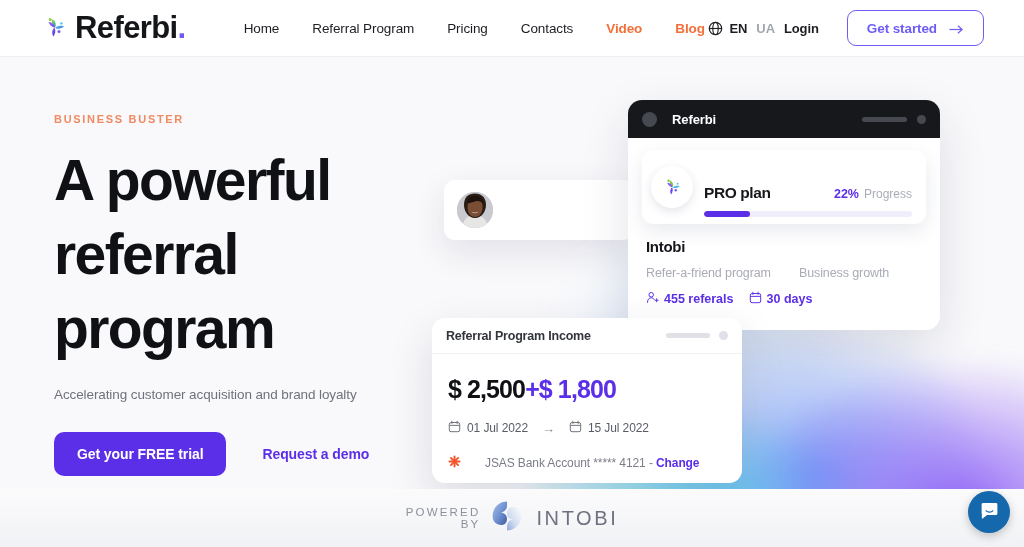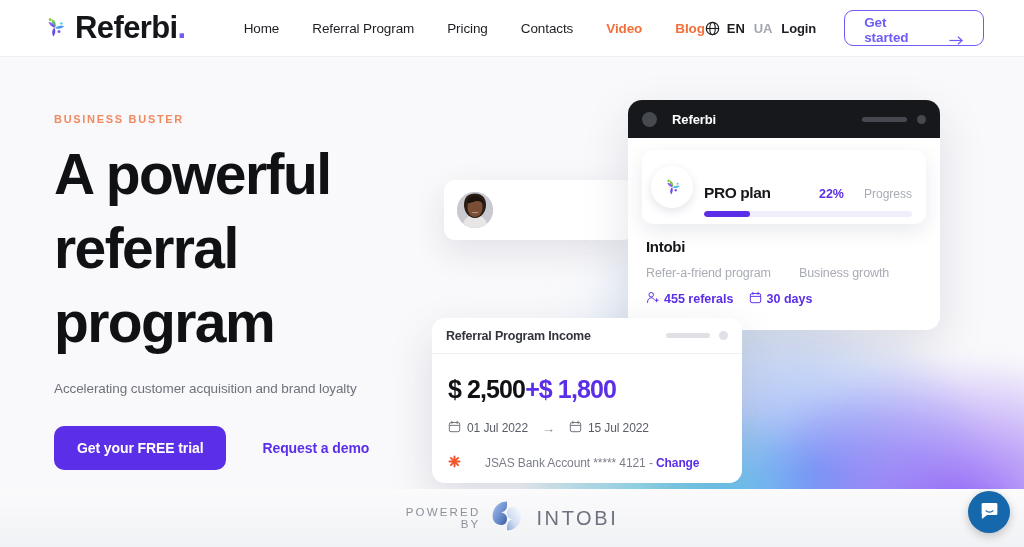--- a/index.html
+++ b/index.html
@@ -36,21 +36,21 @@
   .globe-icon { width: 15px; height: 15px; margin-right: 7px; flex:none; }
   .lang {
     font-size: 13px; letter-spacing: -0.1px; cursor: pointer;
   }
   .lang.active { color: #1d1e22; font-weight: 700; margin-right: 9px; }
   .lang.inactive { color: #a3a6ae; font-weight: 600; margin-right: 9px; }
   .login-link { font-size: 13px; color: #1d1e22; font-weight: 600; cursor: pointer; letter-spacing:-0.1px;}
   .get-started {
     margin-left: 28px; height: 36px; padding: 0 19px;
     border: 1.4px solid #6d5df6; border-radius: 9px;
-    display: flex; align-items: flex-end; gap: 20px;
+    display: flex; align-items: center; gap: 12px;
     color: #6d5df6; font-size: 13.5px; font-weight: 600; cursor: pointer;
     background: transparent; letter-spacing: -0.1px;
   }
   .arrow-r { width: 15px; height: 11px; flex:none; }
 
   
   .hero-bg {
     position: absolute; top: 57px; left: 0; width: 1024px; height: 432px;
     background: #f9f9fb;
     overflow: hidden;
@@ -69,21 +69,21 @@
     position: absolute; right: 170px; bottom: 40px;
     width: 300px; height: 230px;
     background: radial-gradient(ellipse at 50% 50%, rgba(160,200,245,0.35) 0%, rgba(160,200,245,0) 70%);
     filter: blur(18px);
   }
 
   
   .hero-left { position: absolute; left: 54px; top: 113px; width: 420px; z-index: 20; }
   .eyebrow {
     font-size: 11px; font-weight: 700; letter-spacing: 1.7px;
-    color: #f08a62; text-transform: uppercase; margin-bottom: 12px;
+    color: #f08a62; text-transform: uppercase; margin-bottom: 18px;
   }
   .hero-title {
     font-size: 57px; line-height: 74px; font-weight: 700;
     color: #101114; letter-spacing: -1.6px;
   }
   .hero-sub {
     margin-top: 22px; font-size: 13.5px; color: #6f727c; letter-spacing: -0.1px;
   }
   .hero-cta { display: flex; align-items: center; margin-top: 30px; gap: 0; }
   .btn-primary {
@@ -125,21 +125,21 @@
     display: flex; align-items: center; padding-left: 9px;
   }
   .pro-badge {
     width: 42px; height: 42px; border-radius: 50%; background: #ffffff;
     box-shadow: 0 3px 10px rgba(40,48,90,0.13);
     display: flex; align-items: center; justify-content: center; flex: none;
   }
   .pro-right { flex: 1; margin-left: 11px; margin-right: 14px; }
   .pro-row { display: flex; align-items: baseline; }
   .pro-plan-name { font-size: 15.5px; font-weight: 700; color: #16171b; letter-spacing: -0.4px; }
-  .pro-progress-wrap { margin-left: auto; display: flex; align-items: flex-start; gap: 20px; margin-top: 29px; }
+  .pro-progress-wrap { margin-left: auto; display: flex; align-items: flex-start; gap: 5px; margin-top: 29px; }
   .pro-pct { font-size: 12.5px; font-weight: 700; color: #5b2ee8; }
   .pro-lbl { font-size: 12px; color: #a9acb5; }
   .bar-track {
     margin-top: 9px; height: 6px; border-radius: 4px; background: #f0eefb; overflow: hidden;
   }
   .bar-fill { height: 100%; border-radius: 4px; background: #5b2ee8; }
 
   .intobi-block { position: absolute; left: 18px; top: 100px; right: 14px; }
   .intobi-name { font-size: 15px; font-weight: 700; color: #16171b; letter-spacing: -0.3px; }
   .intobi-tags { display: flex; margin-top: 11px; }

